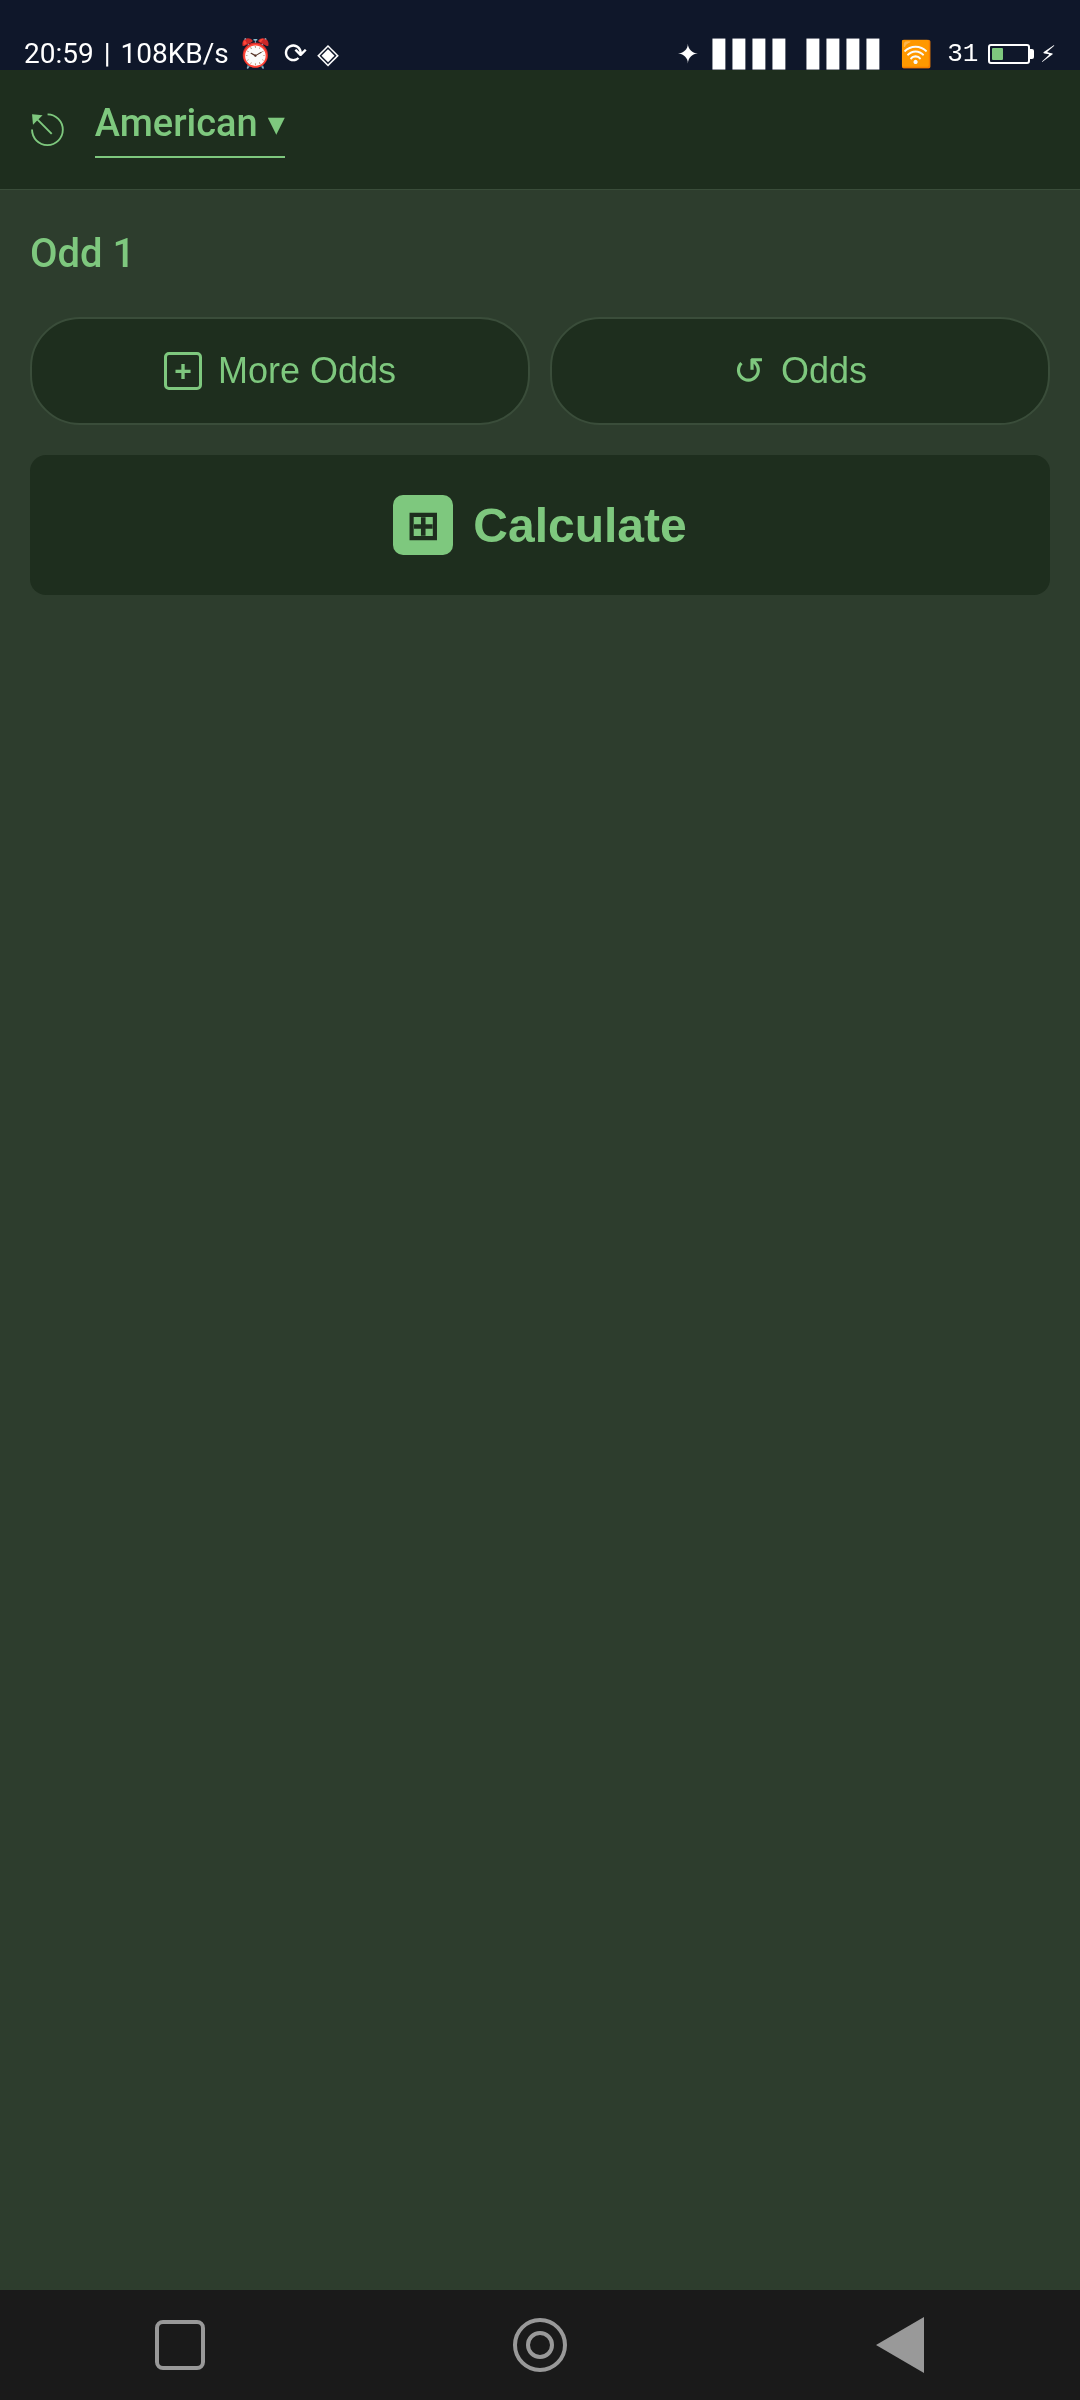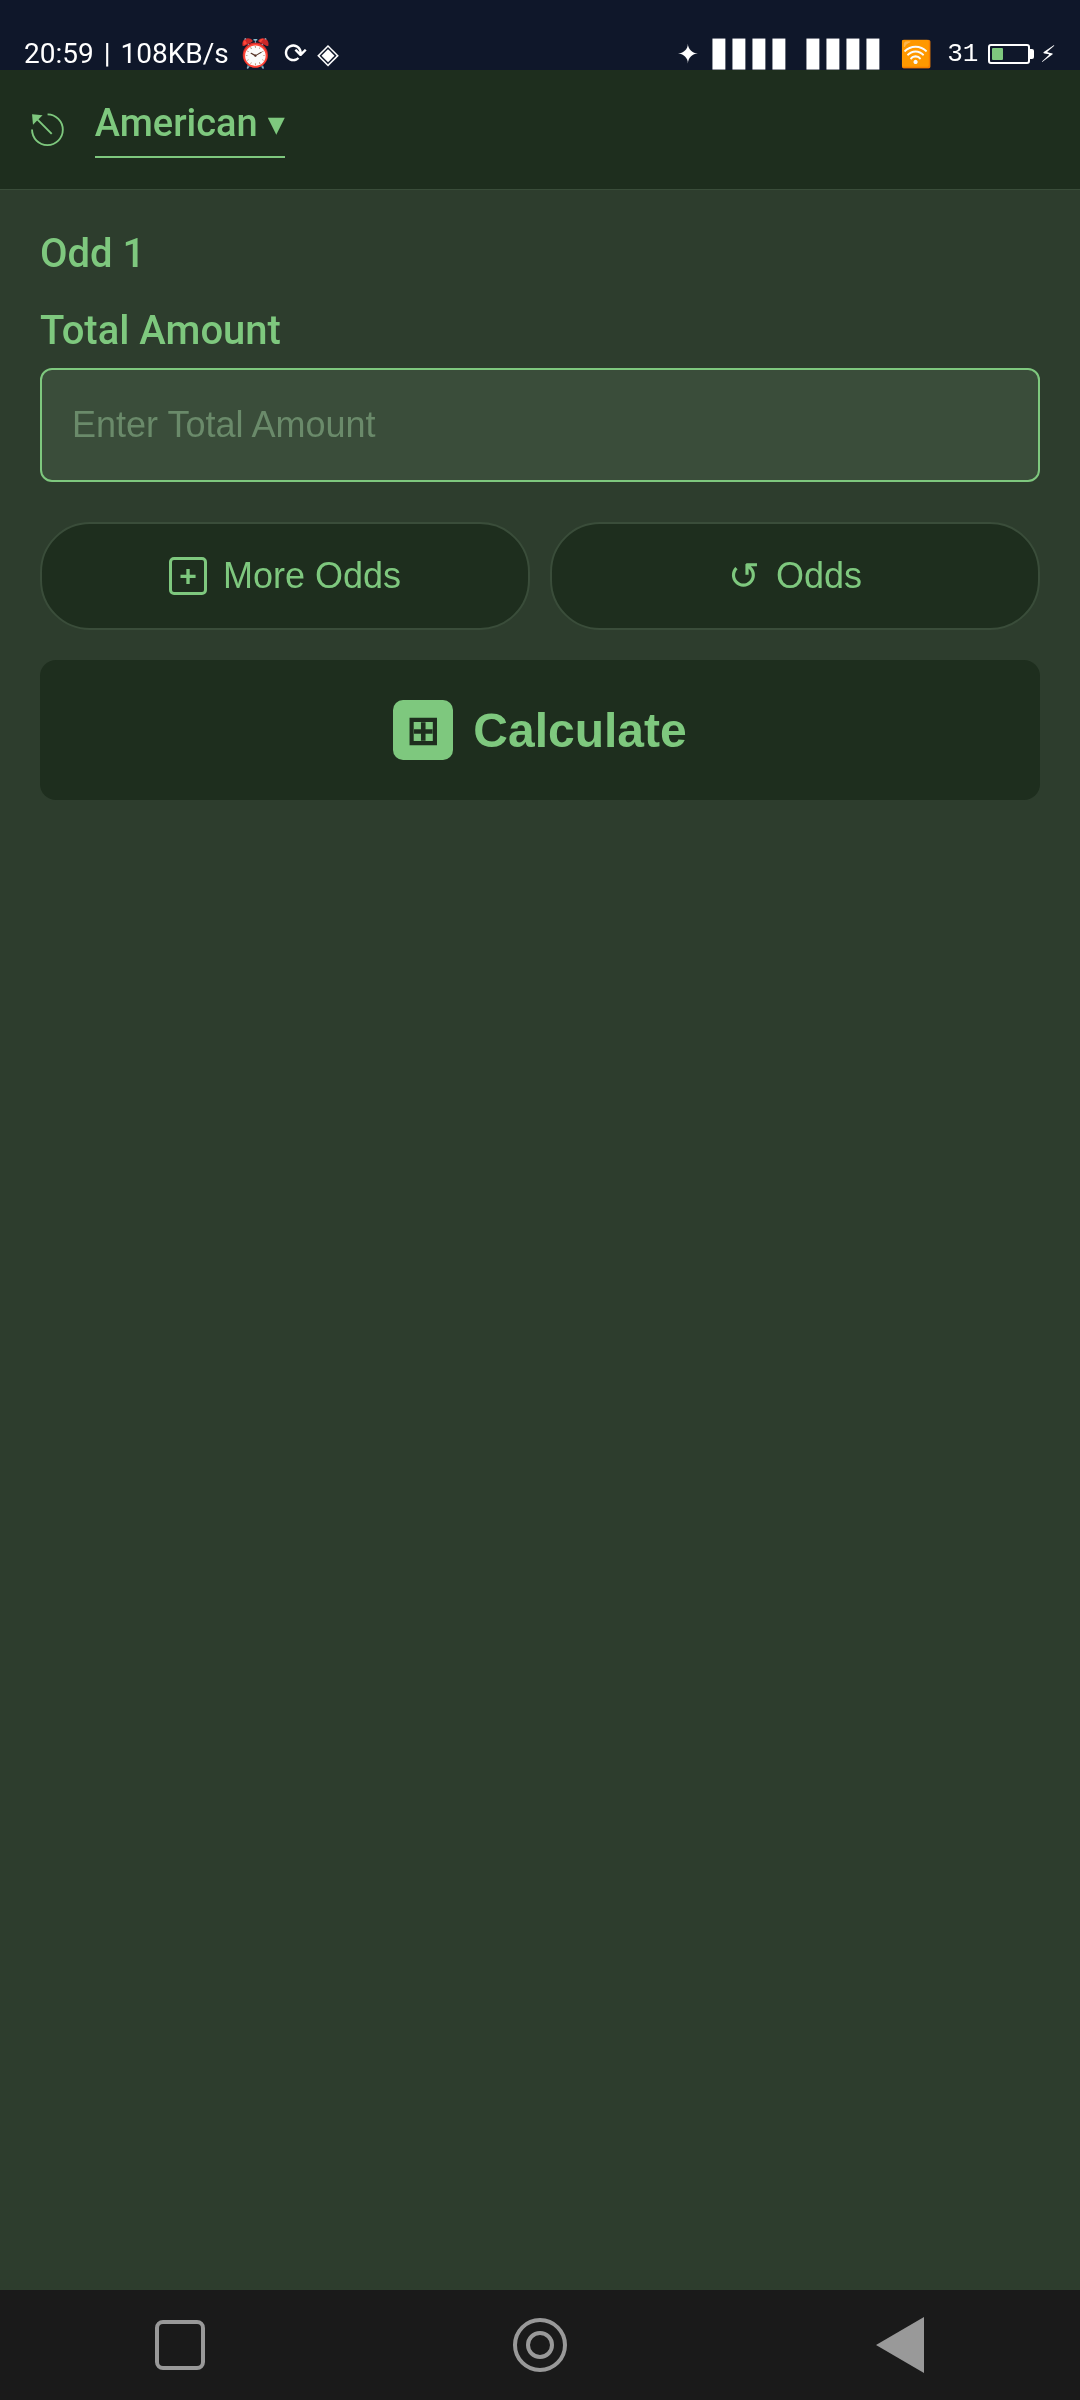--- a/index.html
+++ b/index.html
@@ -145,21 +145,21 @@
     }
 
     .chevron-down {
       color: #7ec87e;
       font-size: 34px;
     }
 
     
     .main-content {
       background-color: #2d3d2d;
-      padding: 40px 40px;
+      padding: 40px 30px;
       display: flex;
       flex-direction: column;
       gap: 30px;
     }
 
     .field-group {
       display: flex;
       flex-direction: column;
       gap: 14px;
     }
@@ -383,24 +383,20 @@
   </div>
 </div>
 
 <div class="main-content">
 
   <div class="field-group">
     <label class="field-label">Odd 1</label>
   </div>
 
 
-  <div class="field-group">
-    <label class="field-label">Total Amount</label>
-    <input class="field-input" type="text" placeholder="Enter Total Amount" style="">
-  </div>
 
   <div class="buttons-row">
     <button class="btn-more-odds">
       <div class="plus-square"></div>
       <span>More Odds</span>
     </button>
     <button class="btn-reset">
       <span class="reset-icon">↺</span>
       <span>Odds</span>
     </button>

